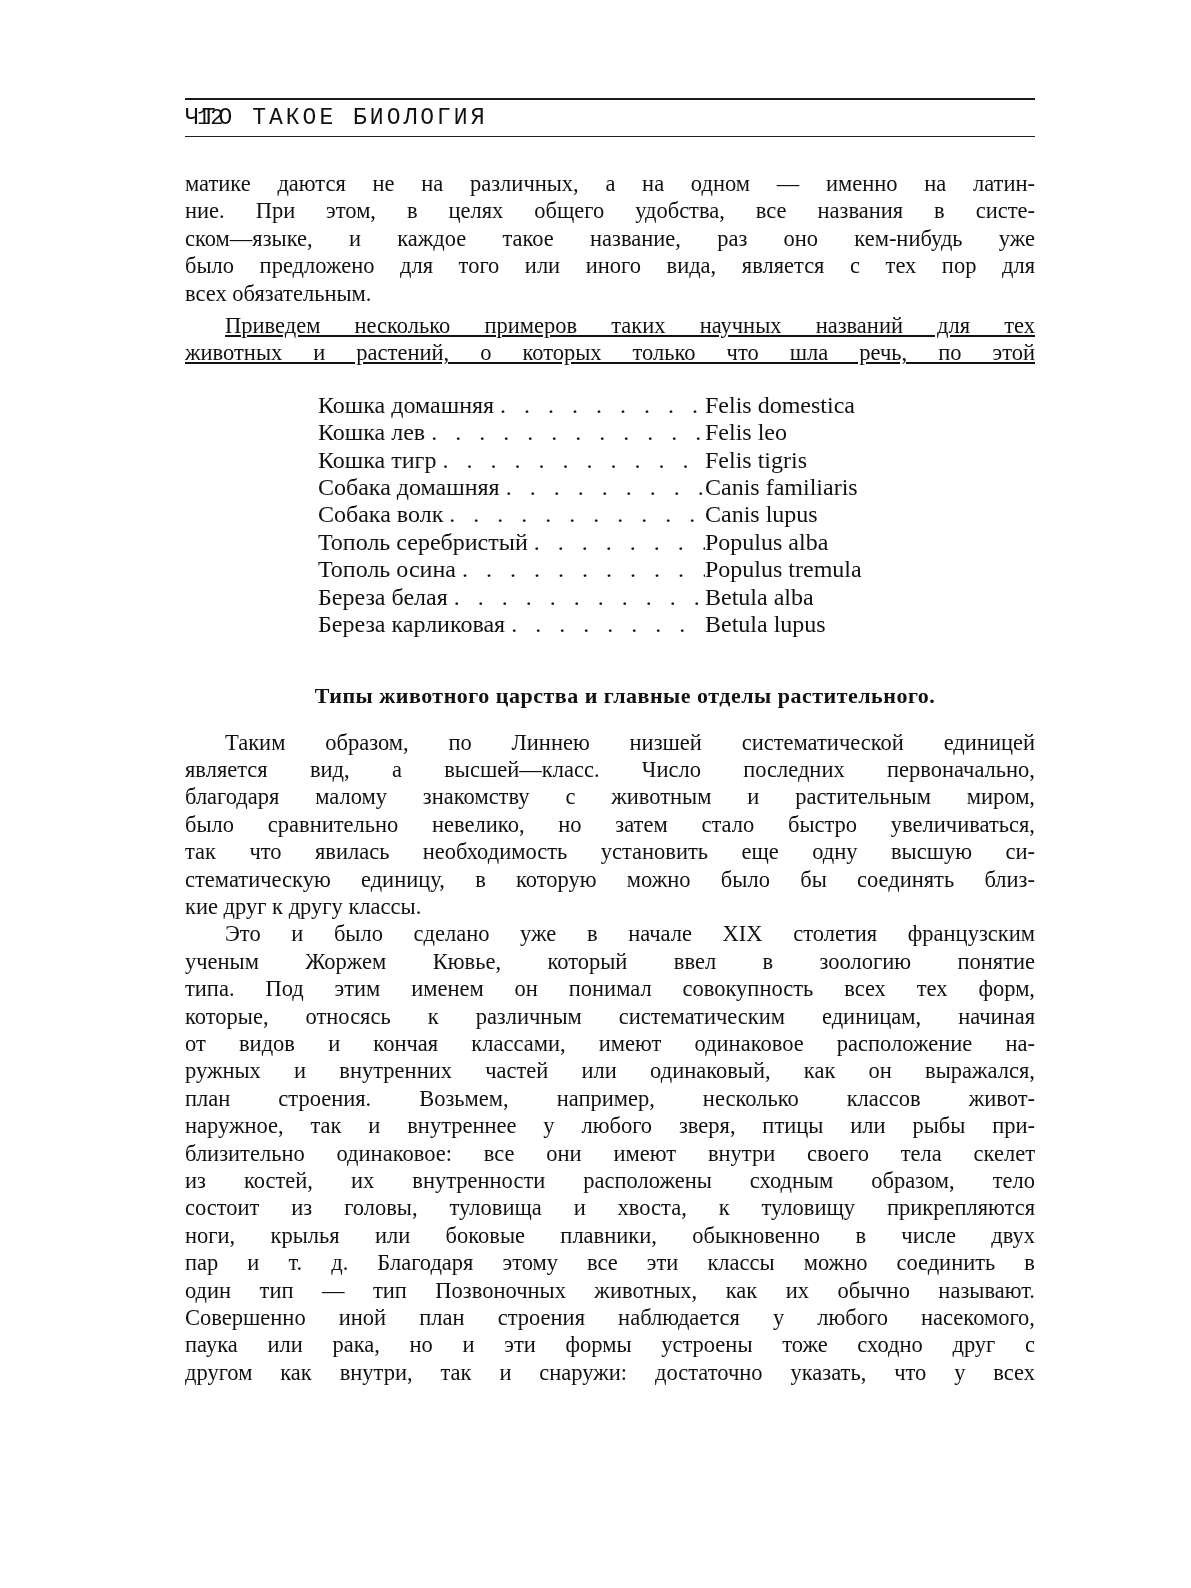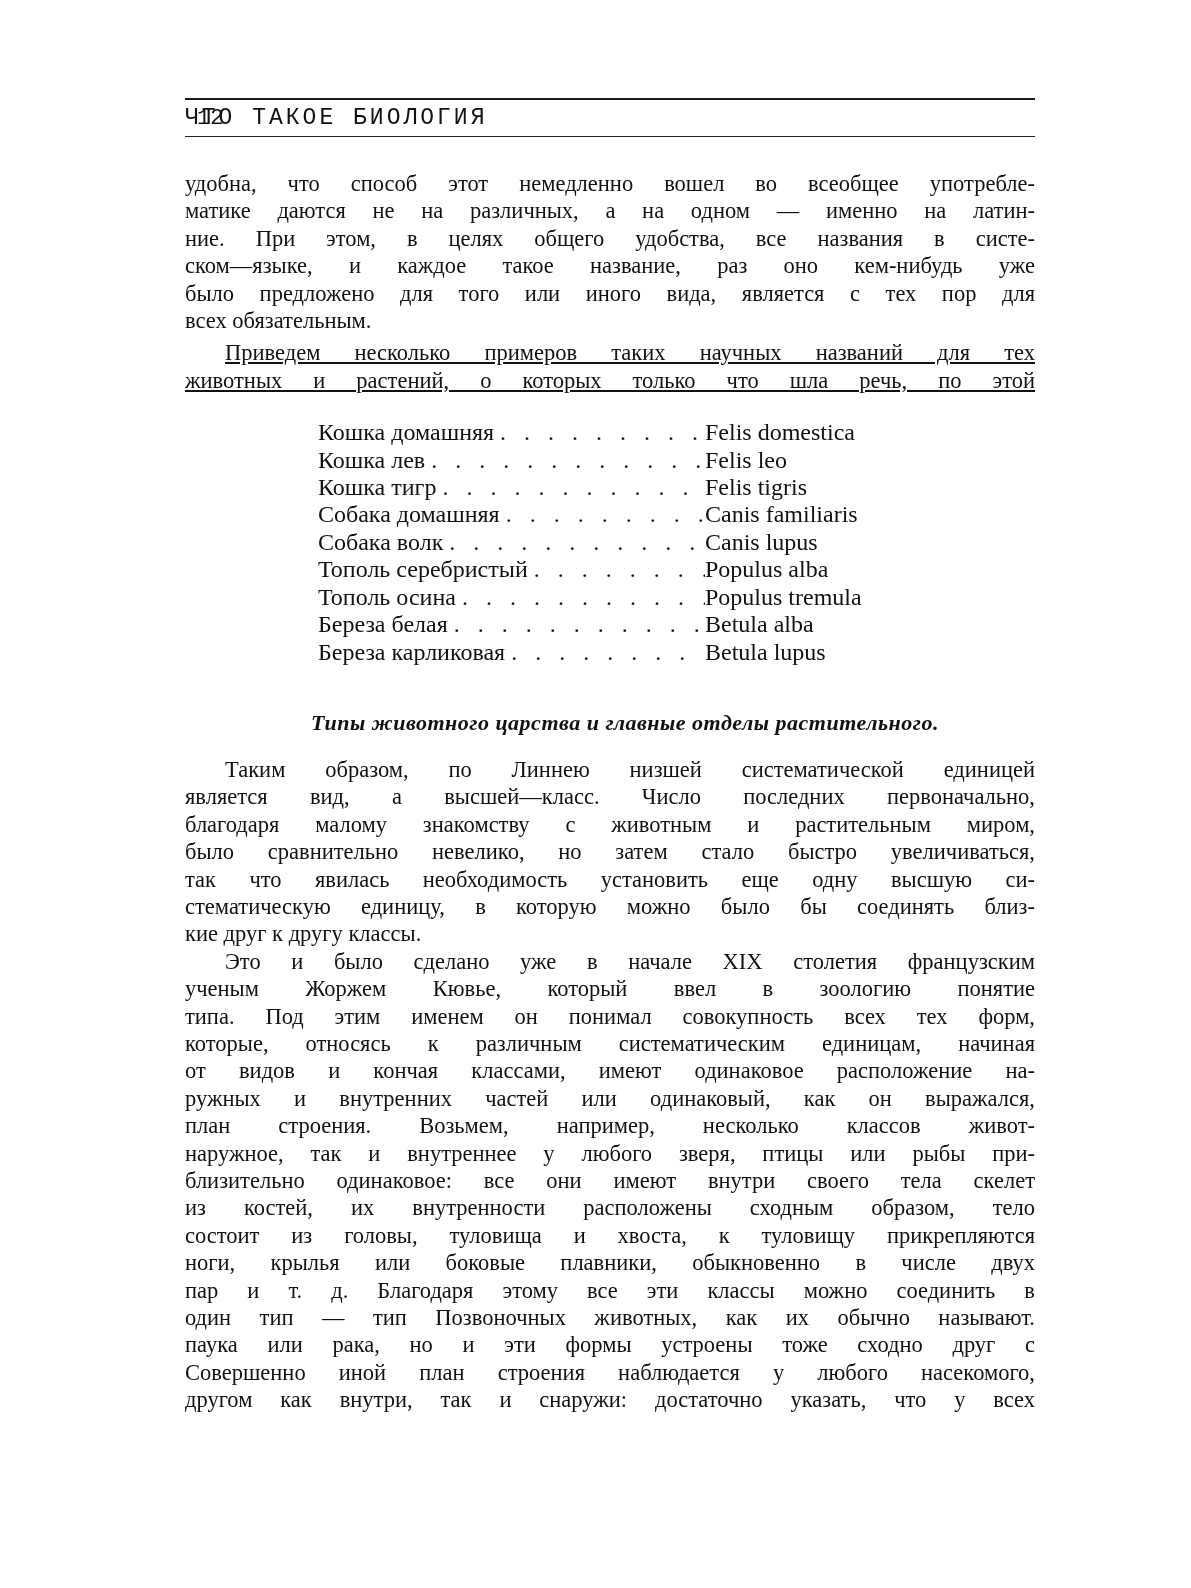--- a/index.html
+++ b/index.html
@@ -18,34 +18,33 @@
     .para { font-size: 22.5px; line-height: 27.4px; text-align: justify; margin: 0; text-align-last: left; }
     .para .line { display: block; text-align: justify; text-align-last: justify; white-space: nowrap; }
     .para .line.last { text-align-last: left; }
     .block1 { margin-top: 33px; }
     .block2 { margin-top: 5px; text-decoration: underline; }
     .species { margin: 25px 0 0 133px; font-size: 24px; line-height: 27.4px; }
     .species-row { display: flex; }
     .species-ru { width: 387px; white-space: nowrap; overflow: hidden; }
     .species-ru .dots { letter-spacing: 6px; }
     .species-la { white-space: nowrap; }
-    .section-heading { margin-top: 44px; font-weight: bold; font-size: 22px; text-align: center; padding-left: 30px; letter-spacing: 0.5px; font-style: italic; }
+    .section-heading { margin-top: 44px; font-weight: bold; font-size: 22px; text-align: center; padding-left: 30px; letter-spacing: 0.5px; }
     .block3 { margin-top: 20px; }
   </style>
 </head>
 <body>
 
 <div class="page">
   <div class="header">
     <span class="page-number">12</span>
     <span class="running-title">ЧТО ТАКОЕ БИОЛОГИЯ</span>
   </div>
 
   <p class="para block1">
-    <span class="line">удобна, что способ этот немедленно вошел во всеобщее употребле-</span>
     <span class="line">матике даются не на различных, а на одном — именно на латин-</span>
     <span class="line">ние. При этом, в целях общего удобства, все названия в систе-</span>
     <span class="line">ском—языке, и каждое такое название, раз оно кем-нибудь уже</span>
     <span class="line">было предложено для того или иного вида, является с тех пор для</span>
     <span class="line last">всех обязательным.</span>
   </p>
 
   <p class="para block2">
     <span class="line" style="padding-left:40px">Приведем несколько примеров таких научных названий для тех</span>
     <span class="line">животных и растений, о которых только что шла речь, по этой</span>
@@ -110,17 +109,17 @@
     <span class="line">от видов и кончая классами, имеют одинаковое расположение на-</span>
     <span class="line">ружных и внутренних частей или одинаковый, как он выражался,</span>
     <span class="line">план строения. Возьмем, например, несколько классов живот-</span>
     <span class="line">наружное, так и внутреннее у любого зверя, птицы или рыбы при-</span>
     <span class="line">близительно одинаковое: все они имеют внутри своего тела скелет</span>
     <span class="line">из костей, их внутренности расположены сходным образом, тело</span>
     <span class="line">состоит из головы, туловища и хвоста, к туловищу прикрепляются</span>
     <span class="line">ноги, крылья или боковые плавники, обыкновенно в числе двух</span>
     <span class="line">пар и т. д. Благодаря этому все эти классы можно соединить в</span>
     <span class="line">один тип — тип Позвоночных животных, как их обычно называют.</span>
+    <span class="line">Совершенно иной план строения наблюдается у любого насекомого,</span>
     <span class="line">паука или рака, но и эти формы устроены тоже сходно друг с</span>
-    <span class="line">Совершенно иной план строения наблюдается у любого насекомого,</span>
     <span class="line">другом как внутри, так и снаружи: достаточно указать, что у всех</span>
   </p>
 </div>
 
 </body></html>

